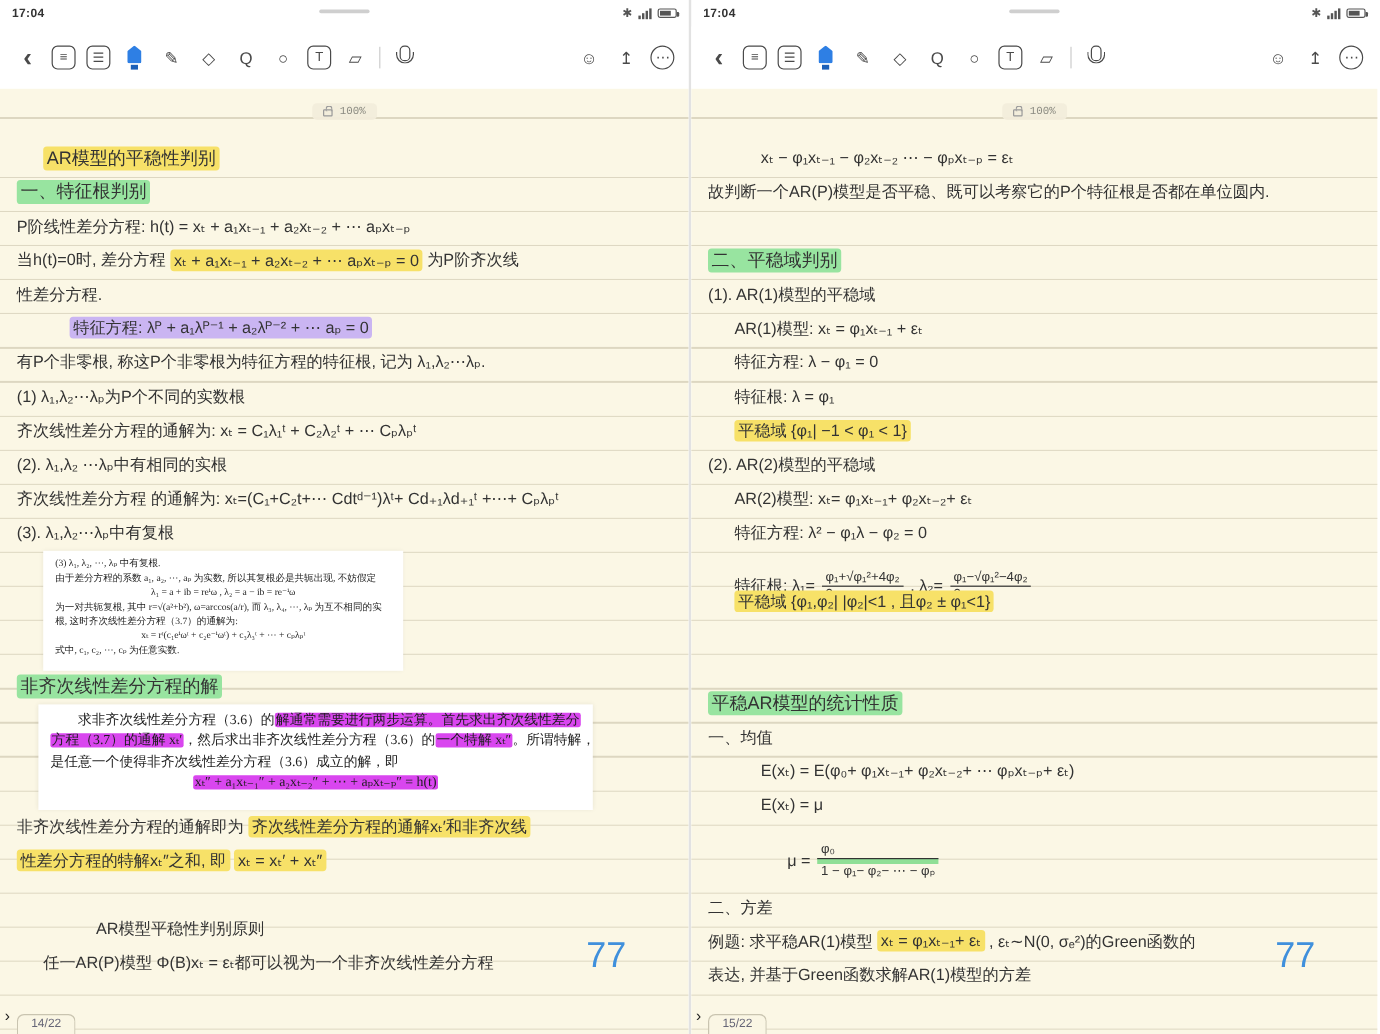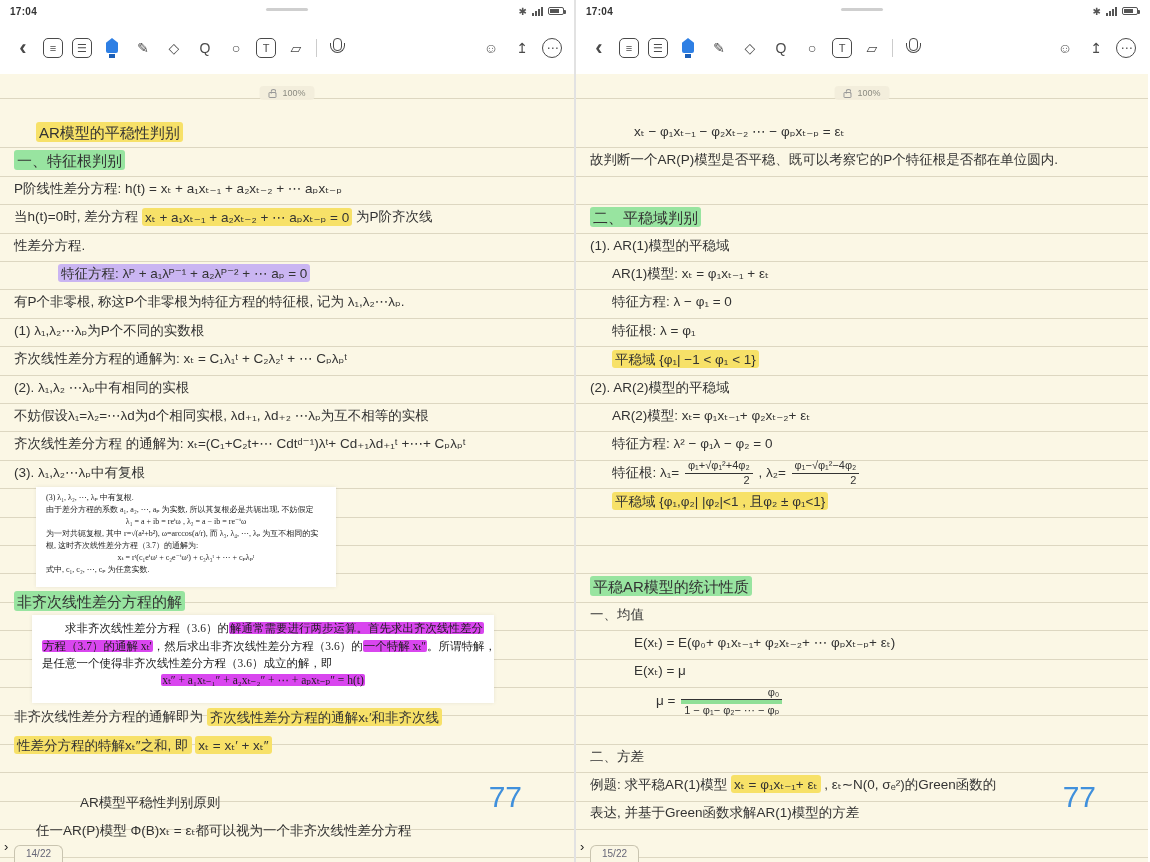--- a/index.html
+++ b/index.html
@@ -40,38 +40,38 @@
   .mic::before { content:""; position:absolute; left:7px; top:1px; width:7px; height:11px;
     border:1.5px solid #4a4a4a; border-radius:4px; }
   .mic::after { content:""; position:absolute; left:4px; top:6px; width:13px; height:9px;
     border:1.5px solid #4a4a4a; border-top:none; border-radius:0 0 9px 9px; }
 
   
   .paper { position:absolute; top:74px; left:0; right:0; bottom:0; background:#fbf7e5;
     background-image:repeating-linear-gradient(to bottom, transparent 0 27.4px, #ddd7c1 27.4px 28.4px);
     background-position:0 46px; }
   .zoom { position:absolute; top:12px; left:50%; transform:translateX(-50%);
-    display:flex; align-items:center; gap:6px; background:rgba(242,237,219,.95);
-    border-radius:4px; padding:2px 9px; font-size:9px; color:#8a8a80; cursor:pointer; }
+    display:flex; gap:6px; background:rgba(242,237,219,.95);
+    border-radius:4px; padding:2px 9px; font-size:9px; color:#8a8a80; cursor:pointer;font-family:Liberation Mono, monospace; }
   .lock { position:relative; width:8px; height:6px; border:1px solid #999; border-radius:1px; margin-top:3px; }
   .lock::before { content:""; position:absolute; left:1px; top:-4px; width:4px; height:4px;
     border:1px solid #999; border-bottom:none; border-radius:3px 3px 0 0; }
 
   .content { position:absolute; top:44px; left:8px; right:2px; }
   .line { height:28.4px; line-height:28.4px; white-space:nowrap; font-size:13.5px;
     color:#333; padding-left:6px; overflow:visible; }
   .line.title { font-size:15px; }
   .hl { padding:1.5px 3px; border-radius:3px; }
   .hl-yellow { background:#f7e168; }
   .hl-green { background:#98e4a0; }
   .hl-purple { background:#cab5f2; }
   .hl-blue { background:#d946ef; padding:0 1px; border-radius:2px; }
 
-  .frac { display:inline-flex; flex-direction:column; align-items:flex-end; vertical-align:middle;
-    font-size:11px; line-height:1.2; margin:0 2px; color:#333; }
+  .frac { display:inline-flex; flex-direction:column; align-items:flex-start; vertical-align:middle;
+    font-size:11px; line-height:1.2; margin:16px 2px; color:#333; }
   .frac .num { padding:0 3px; }
   .frac .bar { align-self:stretch; height:1.2px; background:#333; }
   .frac .den { padding:0 3px; }
   .gfrac .bar { height:5px; background:#8fdf96; border-top:1.2px solid #333; }
 
   .print { background:#fff; box-shadow:0 0 4px rgba(0,0,0,.08); padding:5px 10px;
     color:#1d1d1d; font-family:"Liberation Serif","DejaVu Serif",serif; overflow:hidden; }
   .pline { line-height:1.5; white-space:nowrap; }
   .pline.c { text-align:center; }
 
@@ -126,21 +126,20 @@
           <div class="line title" style="padding-left: 28px;"><span class="hl hl-yellow">AR模型的平稳性判别</span></div>
           <div class="line title"><span class="hl hl-green">一、特征根判别</span></div>
           <div class="line"><span>P阶线性差分方程: h(t) = xₜ + a₁xₜ₋₁ + a₂xₜ₋₂ + ⋯ aₚxₜ₋ₚ</span></div>
           <div class="line"><span>当h(t)=0时, 差分方程 </span><span class="hl hl-yellow">xₜ + a₁xₜ₋₁ + a₂xₜ₋₂ + ⋯ aₚxₜ₋ₚ = 0</span><span> 为P阶齐次线</span></div>
           <div class="line"><span>性差分方程.</span></div>
           <div class="line" style="padding-left: 50px;"><span class="hl hl-purple">特征方程: λᴾ + a₁λᴾ⁻¹ + a₂λᴾ⁻² + ⋯ aₚ = 0</span></div>
           <div class="line"><span>有P个非零根, 称这P个非零根为特征方程的特征根, 记为 λ₁,λ₂⋯λₚ.</span></div>
           <div class="line"><span>(1) λ₁,λ₂⋯λₚ为P个不同的实数根</span></div>
           <div class="line"><span>齐次线性差分方程的通解为: xₜ = C₁λ₁ᵗ + C₂λ₂ᵗ + ⋯ Cₚλₚᵗ</span></div>
           <div class="line"><span>(2). λ₁,λ₂ ⋯λₚ中有相同的实根</span></div>
-          <div class="line"><span>不妨假设λ₁=λ₂=⋯λd为d个相同实根, λd₊₁, λd₊₂ ⋯λₚ为互不相等的实根</span></div>
           <div class="line"><span>齐次线性差分方程 的通解为: xₜ=(C₁+C₂t+⋯ Cdtᵈ⁻¹)λᵗ+ Cd₊₁λd₊₁ᵗ +⋯+ Cₚλₚᵗ</span></div>
           <div class="line"><span>(3). λ₁,λ₂⋯λₚ中有复根</span></div>
           <div class="print" style="width: 300px; margin-left: 28px; height: 100px; font-size: 8px;">
             <div class="pline"><span>(3) λ₁, λ₂, ⋯, λₚ 中有复根.</span></div>
             <div class="pline"><span>由于差分方程的系数 a₁, a₂, ⋯, aₚ 为实数, 所以其复根必是共轭出现, 不妨假定</span></div>
             <div class="pline c"><span>λ₁ = a + ib = reⁱω ,  λ₂ = a − ib = re⁻ⁱω</span></div>
             <div class="pline"><span>为一对共轭复根, 其中 r=√(a²+b²), ω=arccos(a/r), 而 λ₃, λ₄, ⋯, λₚ 为互不相同的实</span></div>
             <div class="pline"><span>根, 这时齐次线性差分方程（3.7）的通解为:</span></div>
             <div class="pline c"><span>xₜ = rᵗ(c₁eⁱωᵗ + c₂e⁻ⁱωᵗ) + c₃λ₃ᵗ + ⋯ + cₚλₚᵗ</span></div>
             <div class="pline"><span>式中, c₁, c₂, ⋯, cₚ 为任意实数.</span></div>

